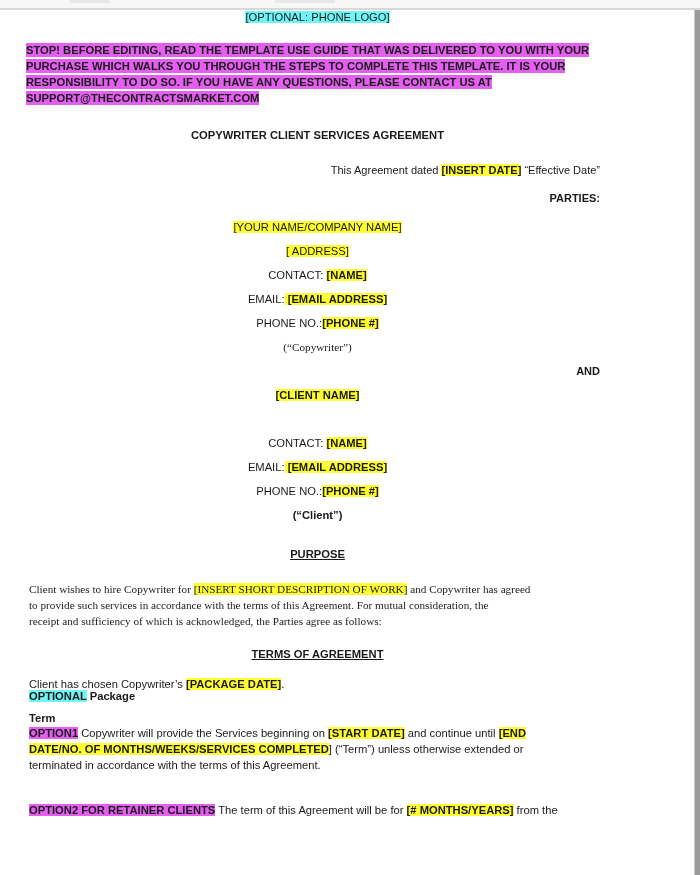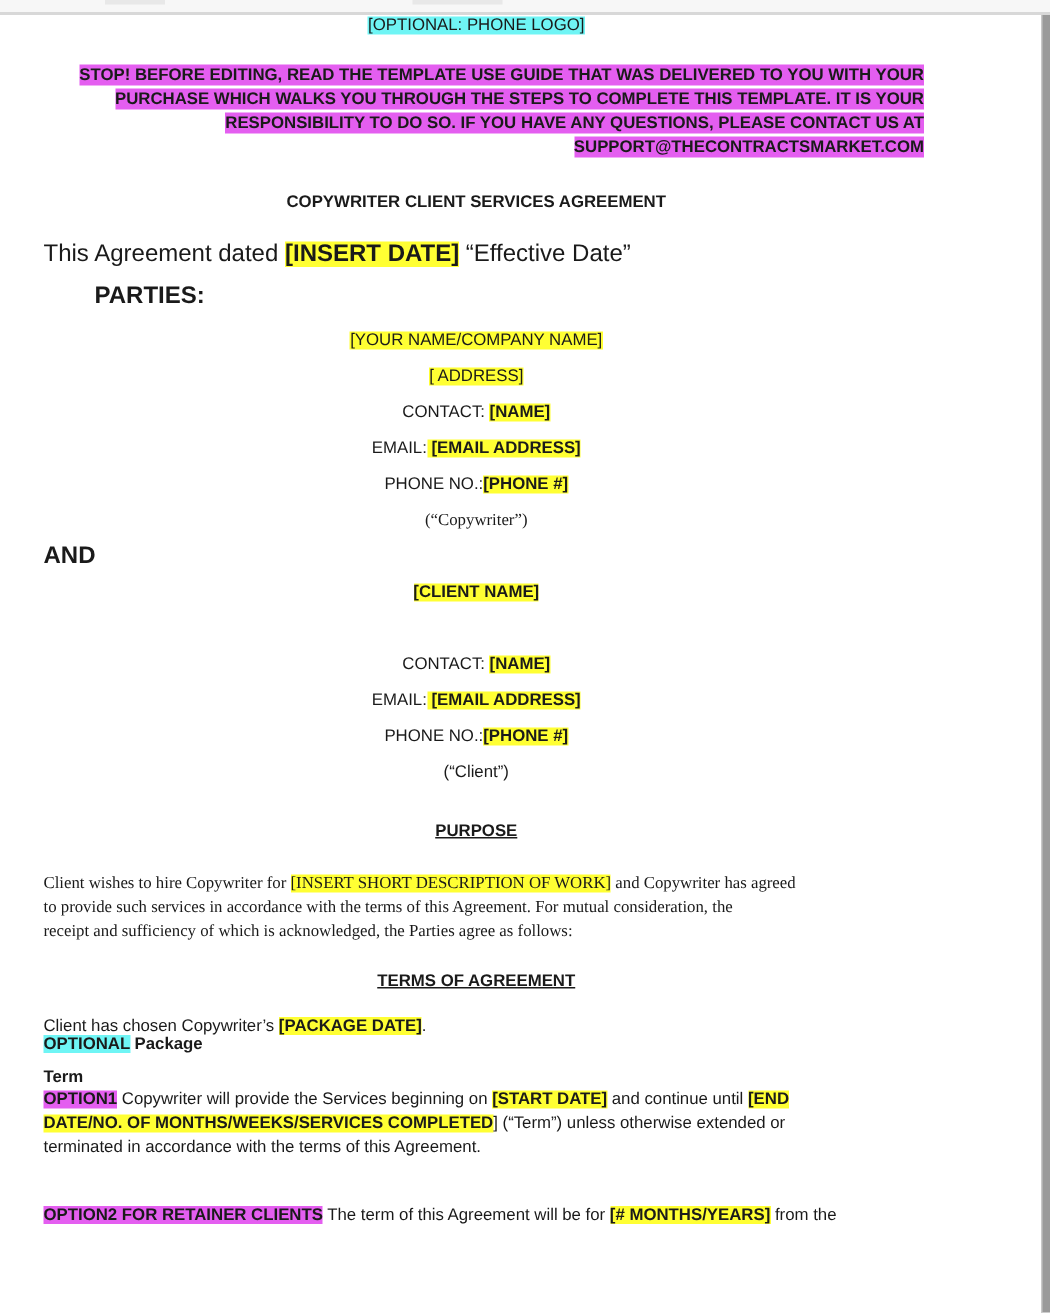--- a/index.html
+++ b/index.html
@@ -23,28 +23,28 @@
     .page {
       position: absolute; left: 0; top: 10px; width: 694px; height: 865px;
       background: #ffffff;
     }
     .hl-y { background: #ffff33; }
     .hl-c { background: #6ff5f5; }
     .hl-m { background: #e45ef0; }
     .b { font-weight: bold; }
     .line {
       position: absolute; left: 29px; right: 94px;
-      font-size: 16px; line-height: 14px; white-space: nowrap;
+      font-size: 11px; line-height: 14px; white-space: nowrap; text-align: right;
     }
     .cline {
       position: absolute; left: 0; width: 635px; text-align: center;
       font-size: 11.2px; line-height: 14px; white-space: nowrap;
     }
     .warn {
-      position: absolute; left: 26px; width: 590px; text-align: right;
+      position: absolute; left: 26px; width: 590px; text-align: left;
       font-size: 11.2px; line-height: 16px; font-weight: bold;
     }
     .warn span { background: #e45ef0; padding: 1px 0; }
     .u { text-decoration: underline; }
     .para {
       position: absolute; left: 29px; width: 590px;
       font-size: 11.2px; line-height: 16px;
     }
   </style>
 </head>
@@ -100,21 +100,21 @@
   </div>
   <div class="cline" style="top:426px;">
     <span>CONTACT: </span><span class="hl-y b">[NAME]</span>
   </div>
   <div class="cline" style="top:450px;">
     <span>EMAIL:</span><span class="hl-y b" style="white-space:pre;"> [EMAIL ADDRESS]</span>
   </div>
   <div class="cline" style="top:474px;">
     <span>PHONE NO.:</span><span class="hl-y b">[PHONE #]</span>
   </div>
-  <div class="cline" style="top:498px;">(“Client”)</div>
+  <div class="cline" style="top:498px;font-weight:bold;">(“Client”)</div>
 
   <div class="cline b u" style="top:537px;">PURPOSE</div>
 
   <div class="para" style="top:571px;font-family:Liberation Serif, serif;">
     <span>Client wishes to hire Copywriter for </span><span class="hl-y">[INSERT SHORT DESCRIPTION OF WORK]</span><span> and Copywriter has agreed</span><br>
     <span>to provide such services in accordance with the terms of this Agreement. For mutual consideration, the</span><br>
     <span>receipt and sufficiency of which is acknowledged, the Parties agree as follows:</span>
   </div>
 
   <div class="cline b u" style="top:637px;">TERMS OF AGREEMENT</div>

